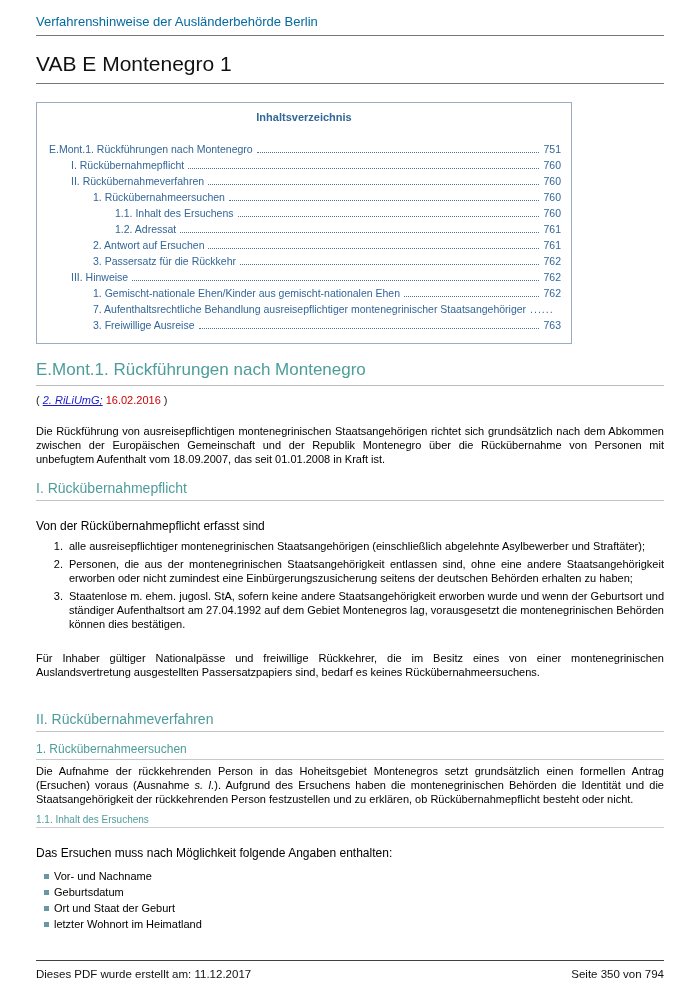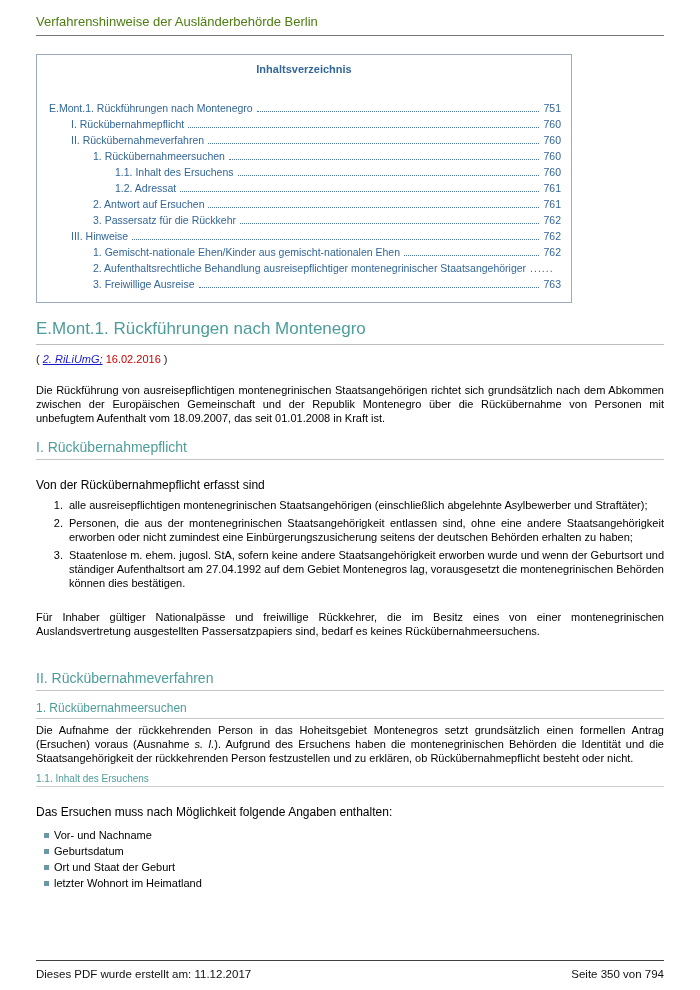--- a/index.html
+++ b/index.html
@@ -5,35 +5,35 @@
   * { margin:0; padding:0; box-sizing:border-box; }
   html,body { background:#ffffff; }
   body {
     width:700px; height:990px; position:relative; overflow:hidden;
     font-family:"Liberation Sans", sans-serif; color:#000;
   }
   .page { padding:14px 36px 0 36px; }
 
   
   .doc-header {
-    font-size:13px; color:#4d7c0f; padding-bottom:6px;
+    font-size:13px; color:#0369a1; padding-bottom:6px;
     border-bottom:1px solid #777;
   }
   .doc-title {
     margin-top:16px; font-size:21px; font-weight:normal; color:#111;
     padding-bottom:7px; border-bottom:1px solid #777;
   }
 
   
   .toc-box {
     margin-top:18px; width:536px;
     border:1px solid #9bacc0; padding:8px 10px 10px 10px;
     color:#336699; font-size:10.5px;
   }
-  .toc-title { text-align:center; font-weight:bold; font-size:11px; margin-bottom:25px; }
+  .toc-title { text-align:center; font-weight:bold; font-size:11px; margin-bottom:18px; }
   .toc-row { display:flex; line-height:16px; }
   .toc-label { white-space:normal; }
   .toc-dots { flex:1 1 auto; min-width:12px; border-bottom:1px dotted #4a74a0; margin:0 4px 4px 4px; }
   .toc-page { white-space:nowrap; }
   .lvl0 { margin-left:2px; }
   .lvl1 { margin-left:24px; }
   .lvl2 { margin-left:46px; }
   .lvl3 { margin-left:68px; }
   .toc-row.wrapline { display:block; }
   .toc-row.wrapline .short-dots { letter-spacing:1px; margin-left:4px; }
@@ -87,20 +87,21 @@
     display:flex; justify-content:space-between; font-size:11.5px; color:#111;
   }
 </style>
 </head>
 <body>
 
 <div class="page">
 
   <div class="doc-header">Verfahrenshinweise der Ausländerbehörde Berlin</div>
 
+  <h1 class="doc-title">VAB E Montenegro 1</h1>
 
   <div class="toc-box">
     <div class="toc-title">Inhaltsverzeichnis</div>
 
     <div class="toc-row lvl0">
       <span class="toc-label">E.Mont.1. Rückführungen nach Montenegro</span>
       <span class="toc-dots"></span>
       <span class="toc-page">751</span>
     </div>
     <div class="toc-row lvl1">
@@ -142,21 +143,21 @@
       <span class="toc-label">III. Hinweise</span>
       <span class="toc-dots"></span>
       <span class="toc-page">762</span>
     </div>
     <div class="toc-row lvl2">
       <span class="toc-label">1. Gemischt-nationale Ehen/Kinder aus gemischt-nationalen Ehen</span>
       <span class="toc-dots"></span>
       <span class="toc-page">762</span>
     </div>
     <div class="toc-row lvl2 wrapline">
-      <span class="toc-label">2. Aufenthaltsrechtliche Behandlung ausreisepflichtiger montenegrinischer Staatsangehöriger</span><span class="short-dots">......</span>
+      <span class="toc-label">7. Aufenthaltsrechtliche Behandlung ausreisepflichtiger montenegrinischer Staatsangehöriger</span><span class="short-dots">......</span>
     </div>
     <div class="toc-row lvl2">
       <span class="toc-label">3. Freiwillige Ausreise</span>
       <span class="toc-dots"></span>
       <span class="toc-page">763</span>
     </div>
   </div>
 
   <h2 class="h-main">E.Mont.1. Rückführungen nach Montenegro</h2>
 
@@ -167,21 +168,21 @@
     <span class="cit-paren">)</span>
   </div>
 
   <p class="para">Die Rückführung von ausreisepflichtigen montenegrinischen Staatsangehörigen richtet sich grundsätzlich nach dem Abkommen zwischen der Europäischen Gemeinschaft und der Republik Montenegro über die Rückübernahme von Personen mit unbefugtem Aufenthalt vom 18.09.2007, das seit 01.01.2008 in Kraft ist.</p>
 
   <h3 class="h-roman">I. Rückübernahmepflicht</h3>
 
   <p class="lead">Von der Rückübernahmepflicht erfasst sind</p>
 
   <ol class="numlist">
-    <li>alle ausreisepflichtigen montenegrinischen Staatsangehörigen (einschließlich abgelehnte Asylbewerber und Straftäter);</li>
+    <li>alle ausreisepflichtiger montenegrinischen Staatsangehörigen (einschließlich abgelehnte Asylbewerber und Straftäter);</li>
     <li>Personen, die aus der montenegrinischen Staatsangehörigkeit entlassen sind, ohne eine andere Staatsangehörigkeit erworben oder nicht zumindest eine Einbürgerungszusicherung seitens der deutschen Behörden erhalten zu haben;</li>
     <li>Staatenlose m. ehem. jugosl. StA, sofern keine andere Staatsangehörigkeit erworben wurde und wenn der Geburtsort und ständiger Aufenthaltsort am 27.04.1992 auf dem Gebiet Montenegros lag, vorausgesetzt die montenegrinischen Behörden können dies bestätigen.</li>
   </ol>
 
   <p class="para note"><span>Für </span><span class="bold">Inhaber gültiger Nationalpässe</span><span> und freiwillige Rückkehrer, die im Besitz eines von einer montenegrinischen Auslandsvertretung ausgestellten Passersatzpapiers sind, bedarf es keines Rückübernahmeersuchens.</span></p>
 
   <h3 class="h-roman spaced">II. Rückübernahmeverfahren</h3>
 
   <h4 class="h-num">1. Rückübernahmeersuchen</h4>
 

